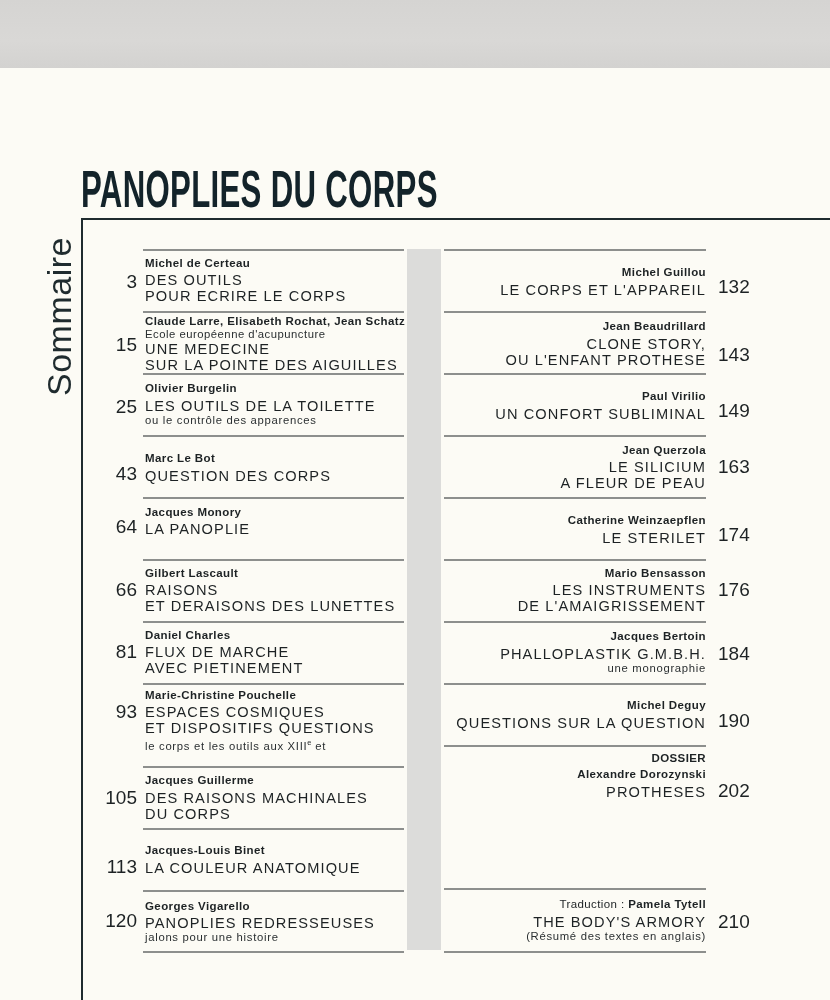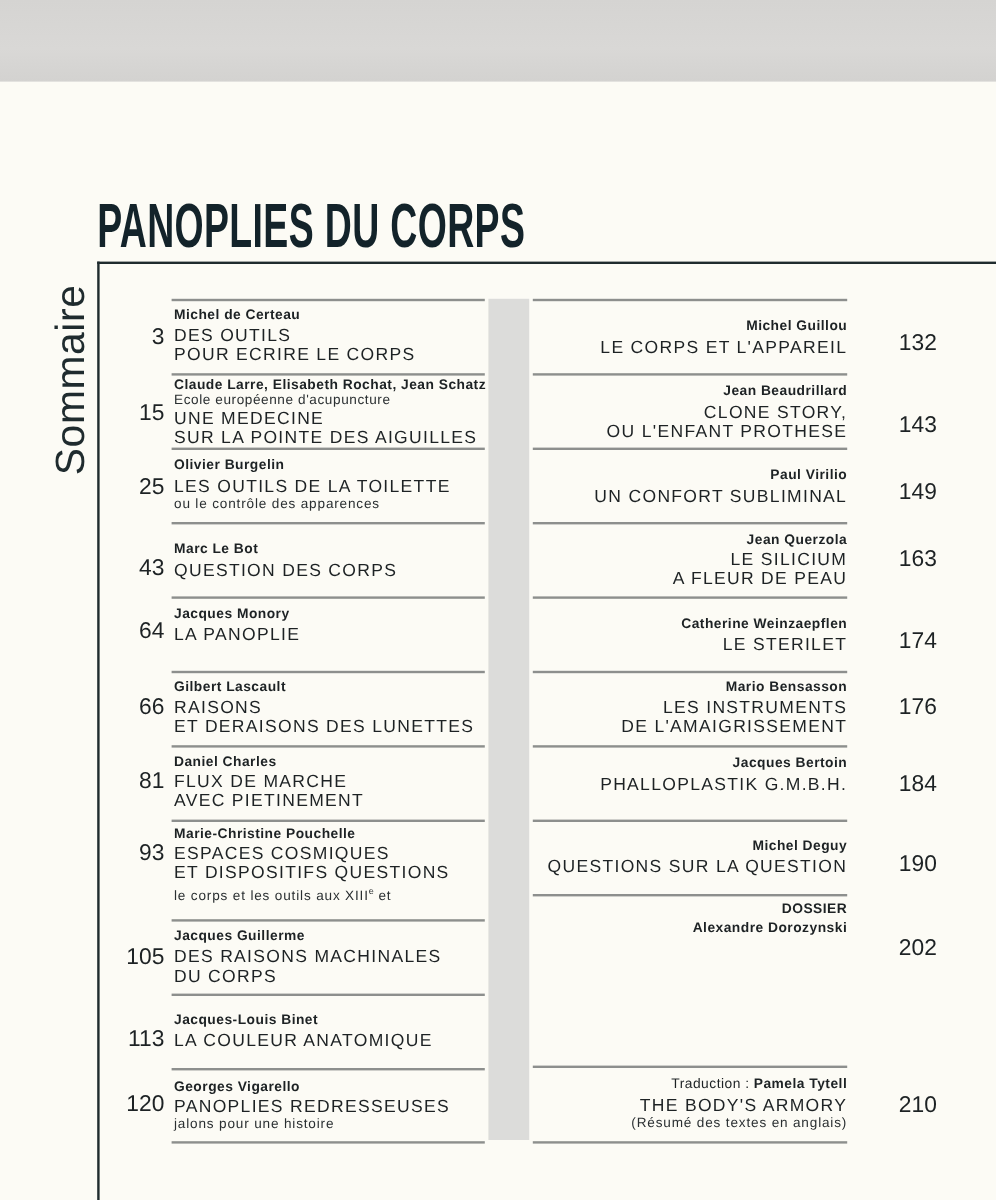--- a/index.html
+++ b/index.html
@@ -43,21 +43,21 @@
     .author { font-weight: bold; font-size: 11.5px; line-height: 14px; letter-spacing: 0.4px; color: #1d2224; white-space: nowrap; }
     .ttl { font-size: 14.6px; line-height: 16px; letter-spacing: 1.1px; color: #1d2224; white-space: nowrap; }
     .sub { font-size: 11.3px; line-height: 13px; letter-spacing: 0.7px; color: #2a2f31; white-space: nowrap; }
     .aff { font-size: 11.3px; line-height: 13px; letter-spacing: 0.5px; color: #2a2f31; white-space: nowrap; }
     .pnum { position: absolute; font-size: 19px; line-height: 20px; color: #1d2224; }
 
     .left-entry { left: 145px; width: 262px; }
     .left-entry .pnum { left: -50px; width: 42px; text-align: right; }
 
     .right-entry { left: 444px; width: 262px; text-align: right; }
-    .right-entry .pnum { left: 274px; text-align: center; margin-left: 31px; }
+    .right-entry .pnum { left: 274px; text-align: center; }
     .sup { font-size: 7.5px; vertical-align: 5px; letter-spacing: 0; }
     .trad-label { font-weight: normal; }
   </style>
 </head>
 <body>
 
 <div class="top-band"></div>
 
 <div class="title">PANOPLIES DU CORPS</div>
 <div class="frame-top"></div>
@@ -203,32 +203,34 @@
   <div class="pnum" style="top:14px">176</div>
   <div class="author">Mario Bensasson</div>
   <div class="ttl" style="margin-top:2px">LES INSTRUMENTS</div>
   <div class="ttl">DE L'AMAIGRISSEMENT</div>
 </div>
 
 <div class="entry right-entry" style="top:629px">
   <div class="pnum" style="top:15px">184</div>
   <div class="author">Jacques Bertoin</div>
   <div class="ttl" style="margin-top:3px">PHALLOPLASTIK G.M.B.H.</div>
+  <div class="sub">une monographie</div>
 </div>
 
 <div class="entry right-entry" style="top:698px">
   <div class="pnum" style="top:13px">190</div>
   <div class="author">Michel Deguy</div>
   <div class="ttl" style="margin-top:3px">QUESTIONS SUR LA QUESTION</div>
 </div>
 
 <div class="entry right-entry" style="top:751px">
   <div class="pnum" style="top:30px">202</div>
   <div class="author">DOSSIER</div>
   <div class="author" style="margin-top:2px">Alexandre Dorozynski</div>
+  <div class="ttl" style="margin-top:3px">PROTHESES</div>
 </div>
 
 <div class="entry right-entry" style="top:897px">
   <div class="pnum" style="top:15px">210</div>
   <div class="author"><span class="trad-label">Traduction : </span><span>Pamela Tytell</span></div>
   <div class="ttl" style="margin-top:3px">THE BODY'S ARMORY</div>
   <div class="sub">(Résumé des textes en anglais)</div>
 </div>
 
 </body></html>

